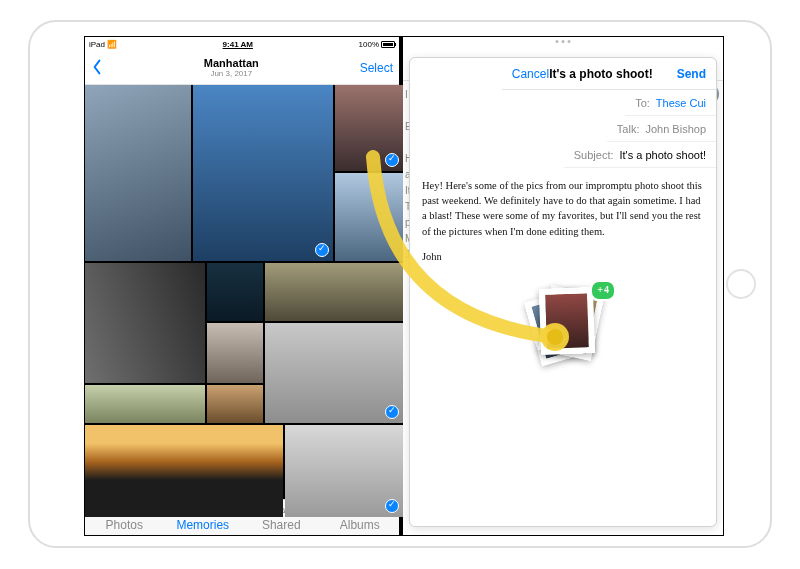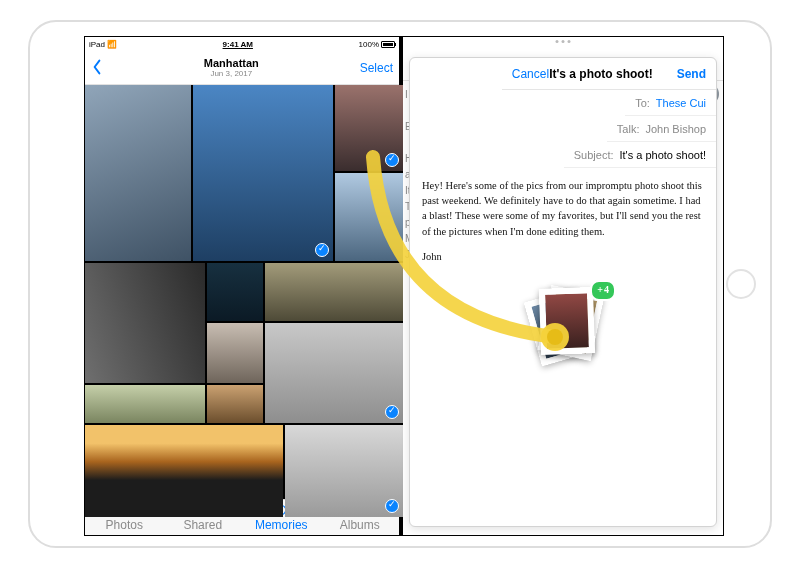--- a/index.html
+++ b/index.html
@@ -180,35 +180,35 @@
       </div>
 
       <div class="tabbar">
         <div class="tab">
           <svg viewBox="0 0 24 24">
               <rect x="4" y="6" width="16" height="12" rx="1" fill="none" stroke="currentColor" stroke-width="1.6"></rect>
               <rect x="6" y="4" width="16" height="12" rx="1" fill="none" stroke="currentColor" stroke-width="1.2" opacity=".5"></rect>
             </svg>
           <span>Photos</span>
         </div>
-        <div class="tab">
-          <svg viewBox="0 0 24 24">
-              <path d="M6 16c0-5 3-9 6-9s6 4 6 9" fill="none" stroke="currentColor" stroke-width="1.6"></path>
-              <line x1="4" y1="16" x2="20" y2="16" stroke="currentColor" stroke-width="1.6"></line>
-            </svg>
-          <span>Shared</span>
-        </div>
         <div class="tab active">
           <svg viewBox="0 0 24 24">
               <circle cx="12" cy="12" r="8" fill="none" stroke="currentColor" stroke-width="1.8"></circle>
               <path d="M4 12a8 8 0 0 1 3-6" stroke="currentColor" stroke-width="1.8" fill="none"></path>
               <polygon points="5,4 8,6 5,8" fill="currentColor"></polygon>
               <polygon points="10,9 10,15 15,12" fill="currentColor"></polygon>
             </svg>
           <span>Memories</span>
+        </div>
+        <div class="tab">
+          <svg viewBox="0 0 24 24">
+              <path d="M6 16c0-5 3-9 6-9s6 4 6 9" fill="none" stroke="currentColor" stroke-width="1.6"></path>
+              <line x1="4" y1="16" x2="20" y2="16" stroke="currentColor" stroke-width="1.6"></line>
+            </svg>
+          <span>Shared</span>
         </div>
         <div class="tab">
           <svg viewBox="0 0 24 24">
               <rect x="5" y="7" width="14" height="11" rx="1" fill="none" stroke="currentColor" stroke-width="1.6"></rect>
               <rect x="7" y="5" width="14" height="11" rx="1" fill="none" stroke="currentColor" stroke-width="1.2" opacity=".5"></rect>
             </svg>
           <span>Albums</span>
         </div>
       </div>
     </div>

